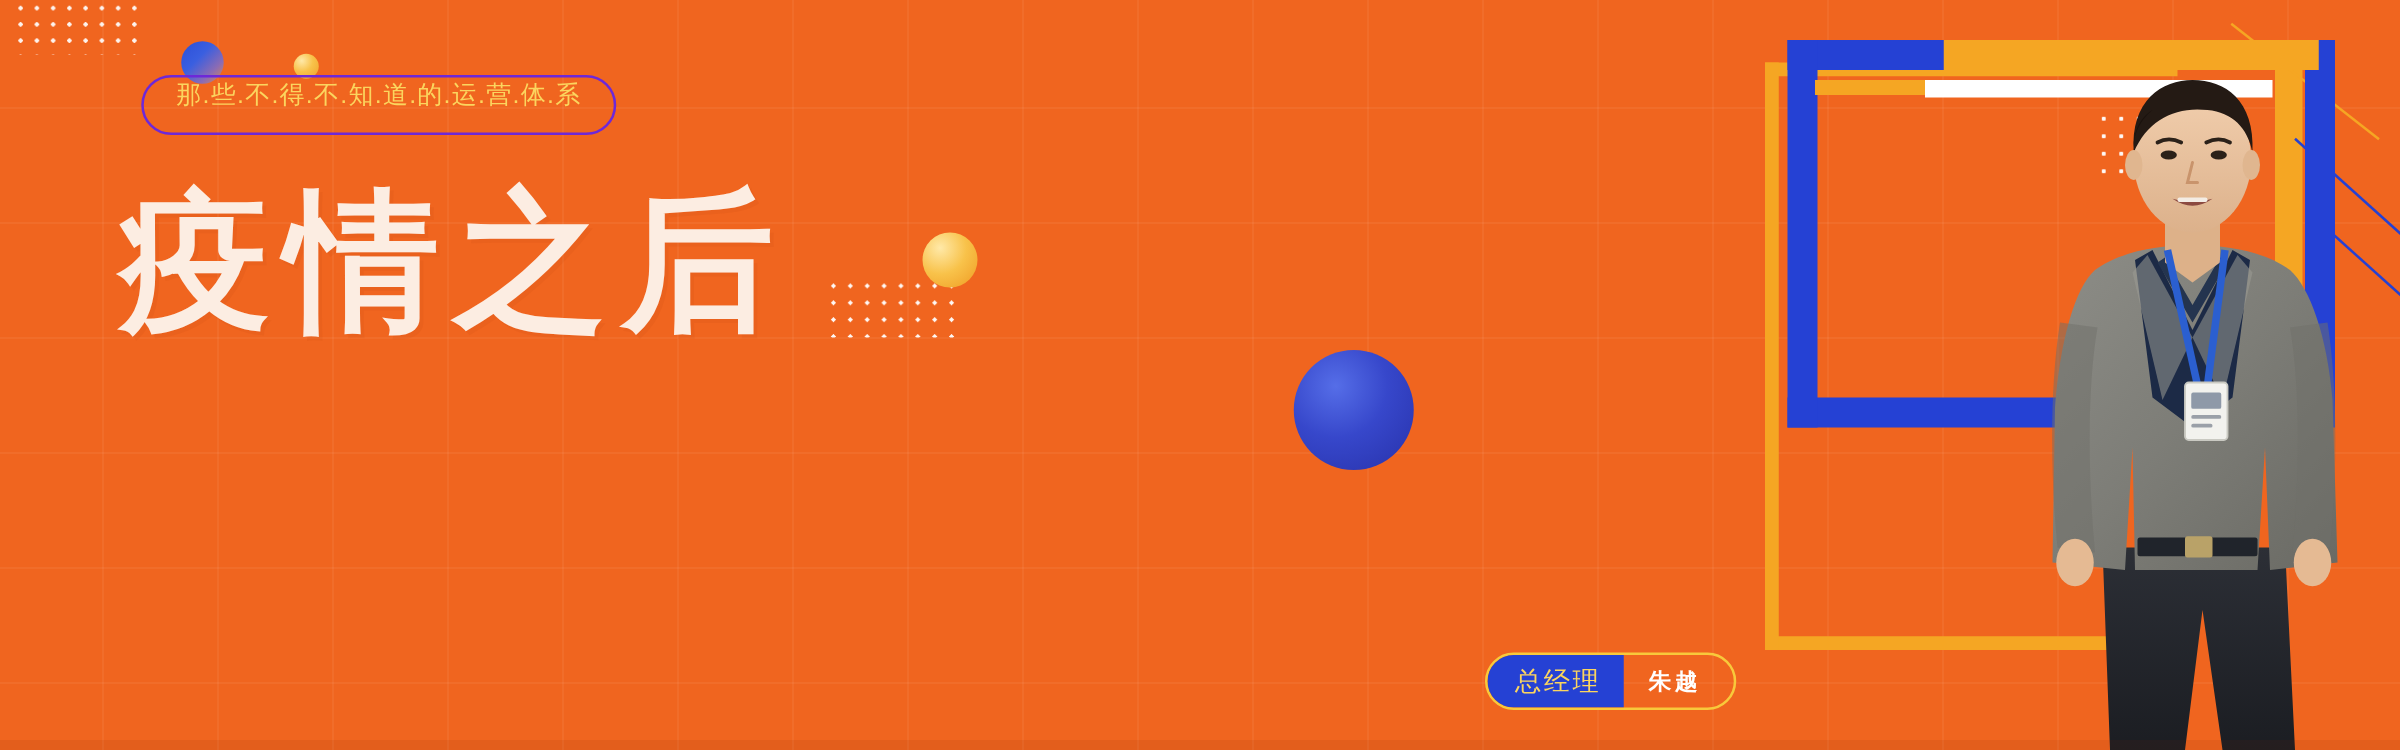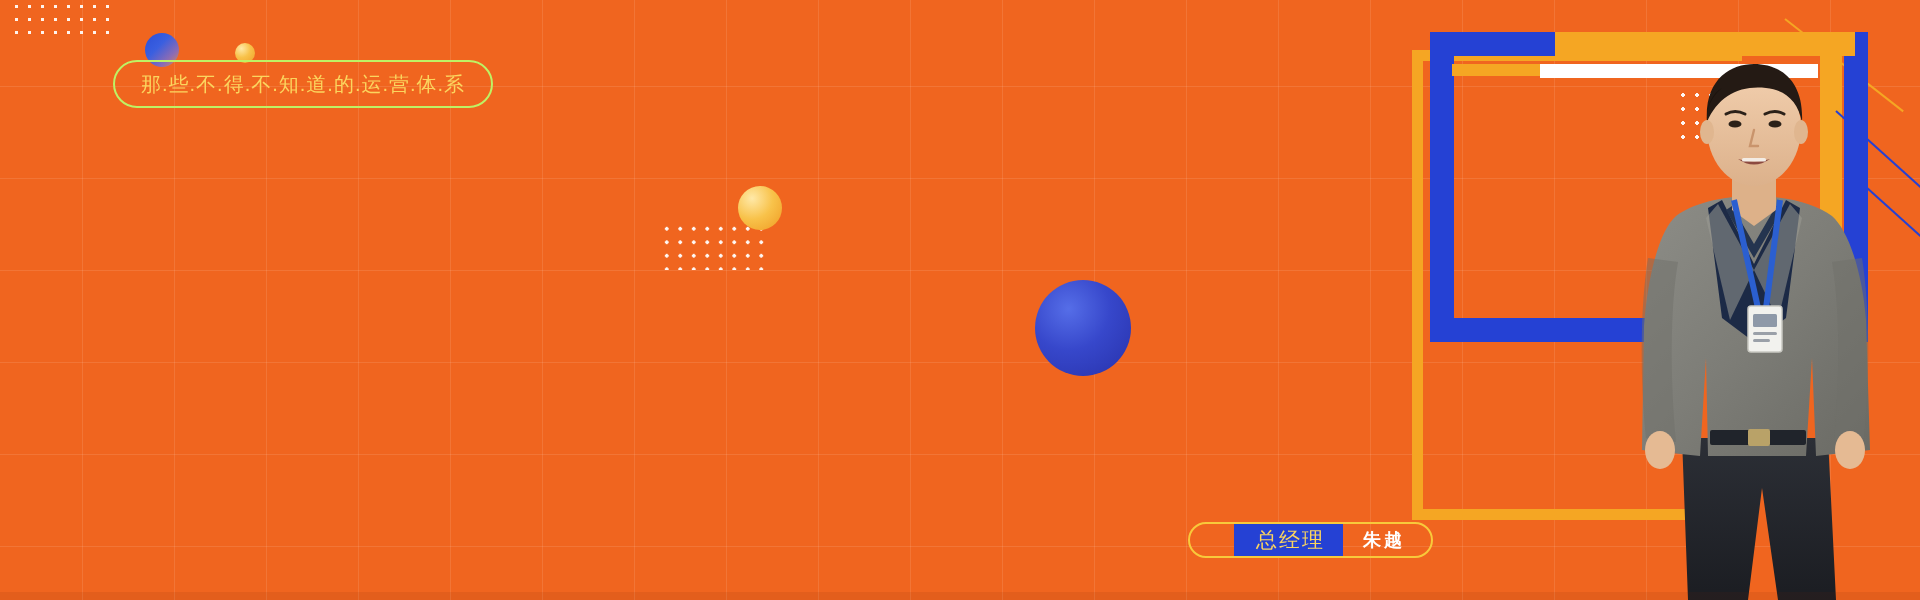--- a/index.html
+++ b/index.html
@@ -68,23 +68,23 @@
   .sphere-blue-lg {
     left:1035px; top:280px; width:96px; height:96px;
     background: radial-gradient(circle at 35% 30%, #4f6ef0 0%, #2f46d2 45%, #1f2fb0 100%);
     opacity:.96;
   }
 
   
   .subtitle-pill {
     position:absolute; left:113px; top:60px;
     height:48px; padding:0 26px;
-    border:2px solid #bef264;
+    border:2px solid #6d28d9;
     border-radius:26px;
-    display:flex; align-items:center;
+    display:flex; 
     color:#FBD55E;
     font-size:20px;
     letter-spacing:1px;
     white-space:nowrap;
     z-index:5;
   }
 
   
   .title-main {
     position:absolute; left:95px; top:148px;
@@ -105,27 +105,26 @@
     letter-spacing:4px;
     line-height:1;
     white-space:nowrap;
     text-shadow: 3px 3px 0 rgba(200,70,20,0.18);
     z-index:7;
   }
 
   
   .speaker-badge {
     position:absolute; left:1188px; top:522px;
-    height:36px;
+    height:46px;
     border:2px solid #F8C93B;
     border-radius:24px;
     display:flex; align-items:stretch;
     overflow:hidden;
     z-index:8;
-    padding-left:44px;
   }
   .badge-role {
     background:#2541D4;
     color:#FBD55E;
     font-size:21px;
     display:flex; align-items:center;
     padding:0 18px 0 22px;
     letter-spacing:2px;
     white-space:nowrap;
   }
@@ -231,20 +230,21 @@
 
   <div class="sphere sphere-blue-sm"></div>
   <div class="sphere sphere-yellow-sm"></div>
   <div class="sphere sphere-yellow-md"></div>
   <div class="sphere sphere-blue-lg"></div>
 
   <div class="subtitle-pill">
     <span>那.些.不.得.不.知.道.的.运.营.体.系</span>
   </div>
 
+  <div class="title-main">疫情之后</div>
 
   <div class="speaker-badge">
     <span class="badge-role">总经理</span>
     <span class="badge-name">朱越</span>
   </div>
 
   <div class="photo-zone">
     <div class="frame-orange-outer"></div>
     <div class="frame-blue"></div>
   </div>

